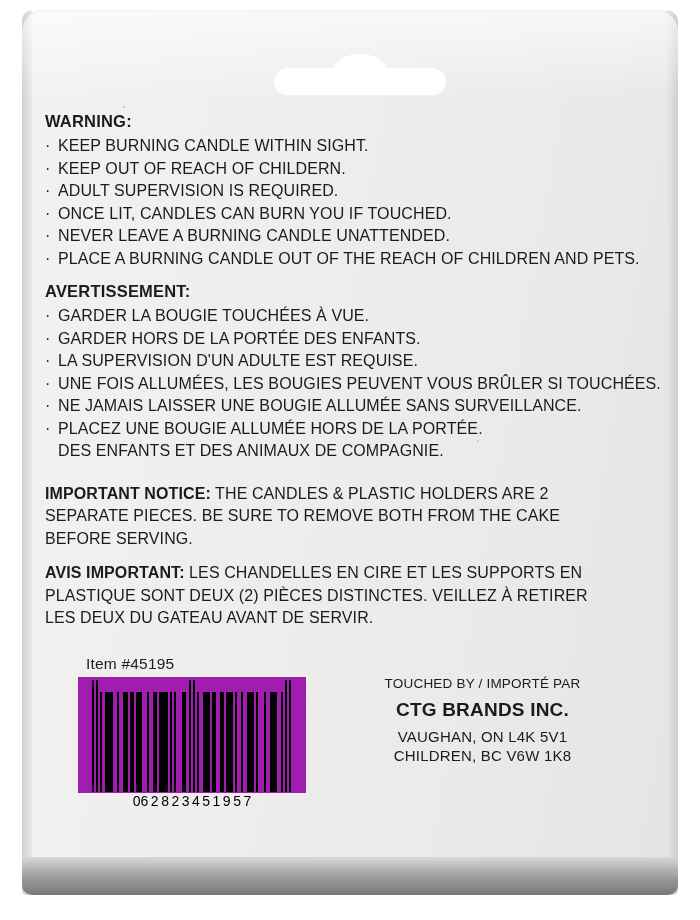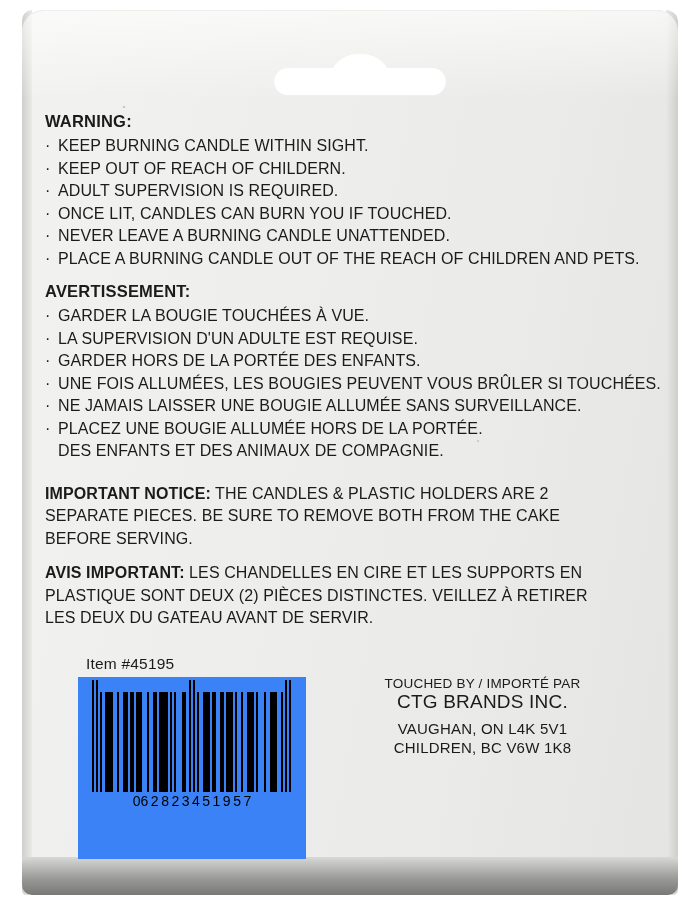--- a/index.html
+++ b/index.html
@@ -164,22 +164,22 @@
     font-size: 15.5px;
     color: #1b1b1b;
     letter-spacing: 0.2px;
   }
 
   .barcode-wrap {
     position: absolute;
     left: 78px;
     top: 677px;
     width: 228px;
-    height: 182px;
-    background: #3b82f6;
+    height: 116px;
+    background: #a21caf;
   }
   .barcode {
     position: absolute;
     left: 14px;
     top: 3px;
     width: 200px;
     height: 112px;
     display: flex;
     align-items: flex-end;
   }
@@ -211,23 +211,23 @@
     width: 285px;
     text-align: center;
     color: #1b1b1b;
   }
   .importer .imported-by {
     font-size: 13.5px;
     letter-spacing: 0.2px;
   }
   .importer .company {
     font-size: 19px;
-    font-weight: normal;
-    letter-spacing: 0.2px;
-    margin-top: 0;
+    font-weight: bold;
+    letter-spacing: 0.2px;
+    margin-top: 8px;
   }
   .importer .addr {
     font-size: 15px;
     letter-spacing: 0.2px;
     margin-top: 6px;
     line-height: 19px;
   }
   .importer .made-in {
     font-size: 13.5px;
     letter-spacing: 0.1px;
@@ -263,22 +263,22 @@
       <li><span class="dot">·</span><span>ONCE LIT, CANDLES CAN BURN YOU IF TOUCHED.</span></li>
       <li><span class="dot">·</span><span>NEVER LEAVE A BURNING CANDLE UNATTENDED.</span></li>
       <li><span class="dot">·</span><span>PLACE A BURNING CANDLE OUT OF THE REACH OF CHILDREN AND PETS.</span></li>
     </ul>
 
     <div class="gap-sm"></div>
 
     <div class="heading">AVERTISSEMENT:</div>
     <ul class="bullets">
       <li><span class="dot">·</span><span>GARDER LA BOUGIE TOUCHÉES À VUE.</span></li>
+      <li><span class="dot">·</span><span>GARDER HORS DE LA PORTÉE DES ENFANTS.</span></li>
       <li><span class="dot">·</span><span>LA SUPERVISION D'UN ADULTE EST REQUISE.</span></li>
-      <li><span class="dot">·</span><span>GARDER HORS DE LA PORTÉE DES ENFANTS.</span></li>
       <li><span class="dot">·</span><span>UNE FOIS ALLUMÉES, LES BOUGIES PEUVENT VOUS BRÛLER SI TOUCHÉES.</span></li>
       <li><span class="dot">·</span><span>NE JAMAIS LAISSER UNE BOUGIE ALLUMÉE SANS SURVEILLANCE.</span></li>
       <li><span class="dot">·</span><span>PLACEZ UNE BOUGIE ALLUMÉE HORS DE LA PORTÉE.</span></li>
       <li class="cont">DES ENFANTS ET DES ANIMAUX DE COMPAGNIE.</li>
     </ul>
 
     <div class="gap-md"></div>
 
     <p class="para"><b>IMPORTANT NOTICE:</b><span> THE CANDLES &amp; PLASTIC HOLDERS ARE 2 SEPARATE PIECES. BE SURE TO REMOVE BOTH FROM THE CAKE BEFORE SERVING.</span></p>
 

